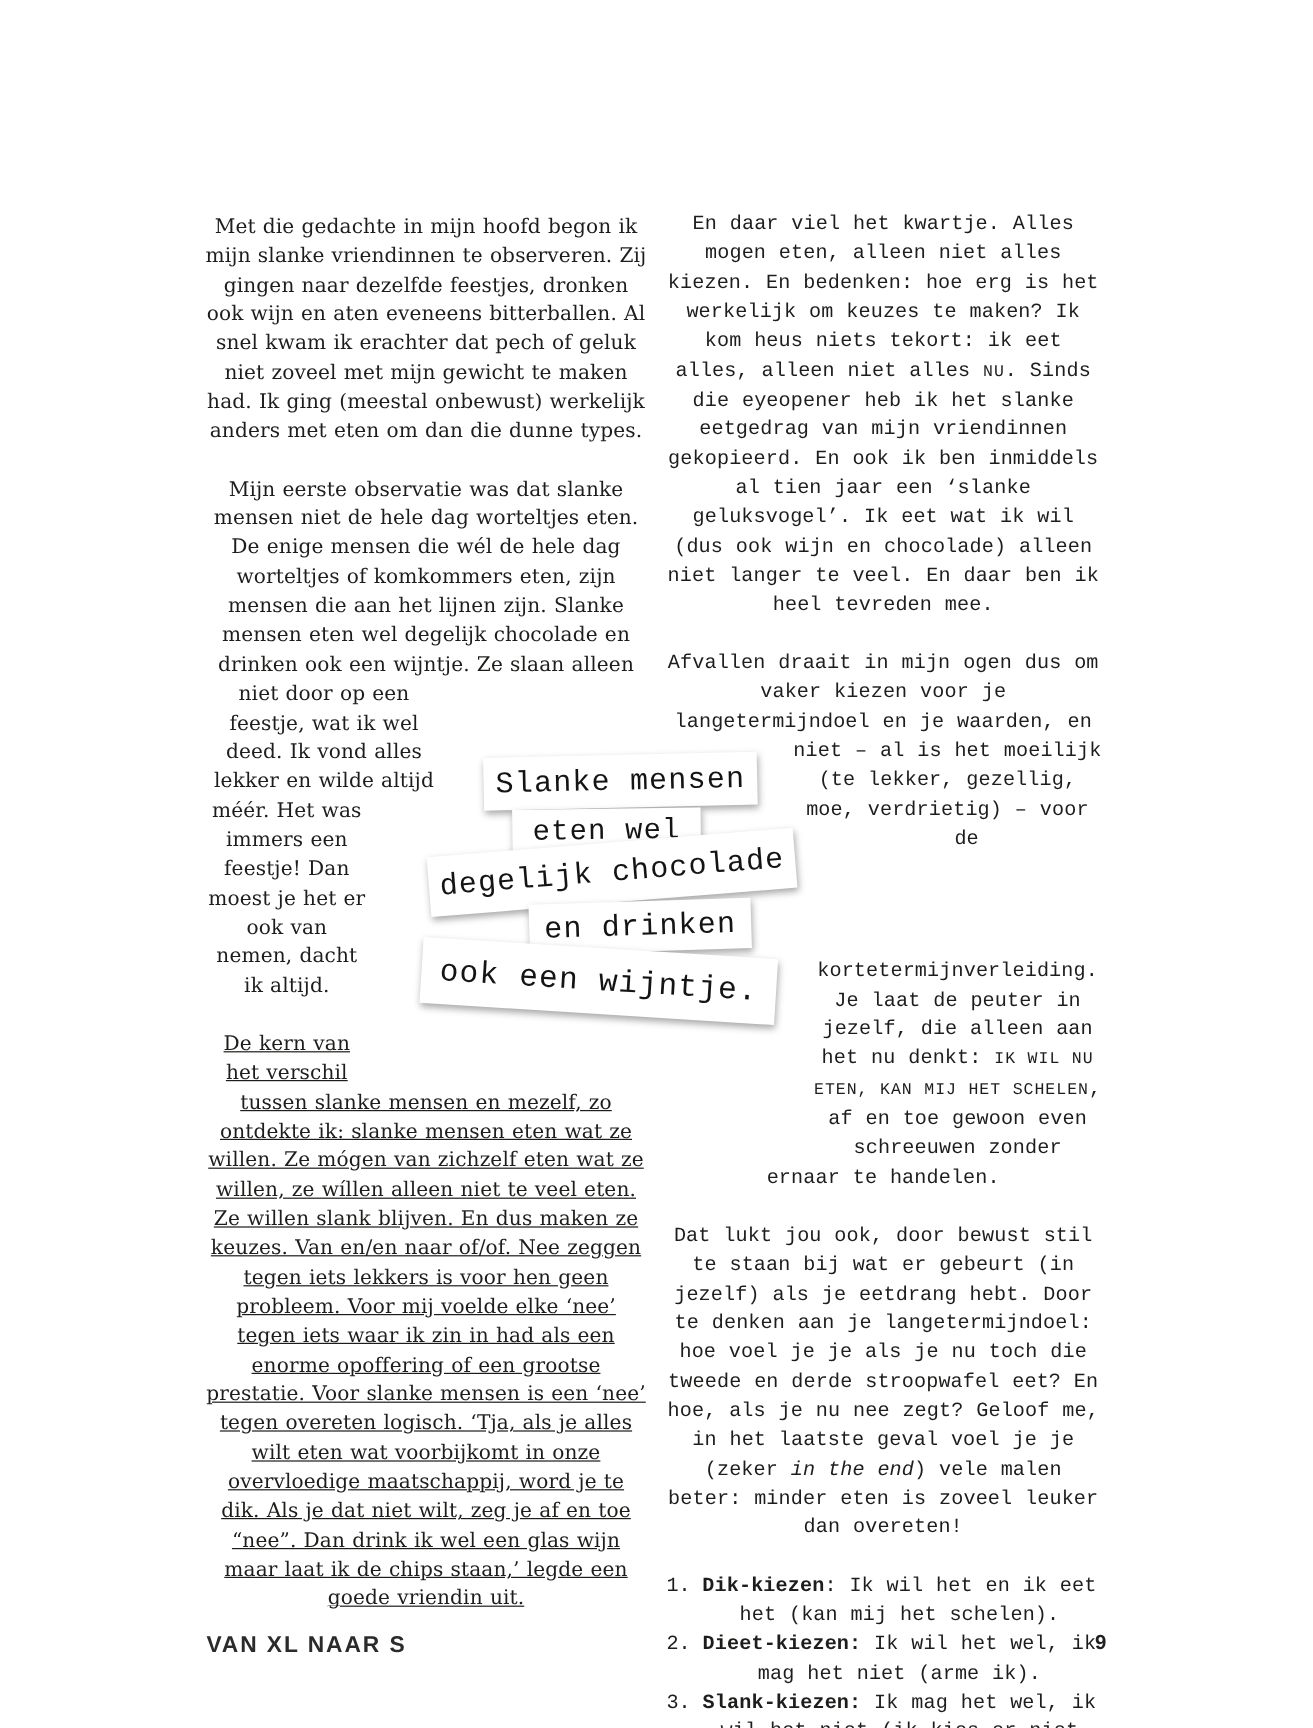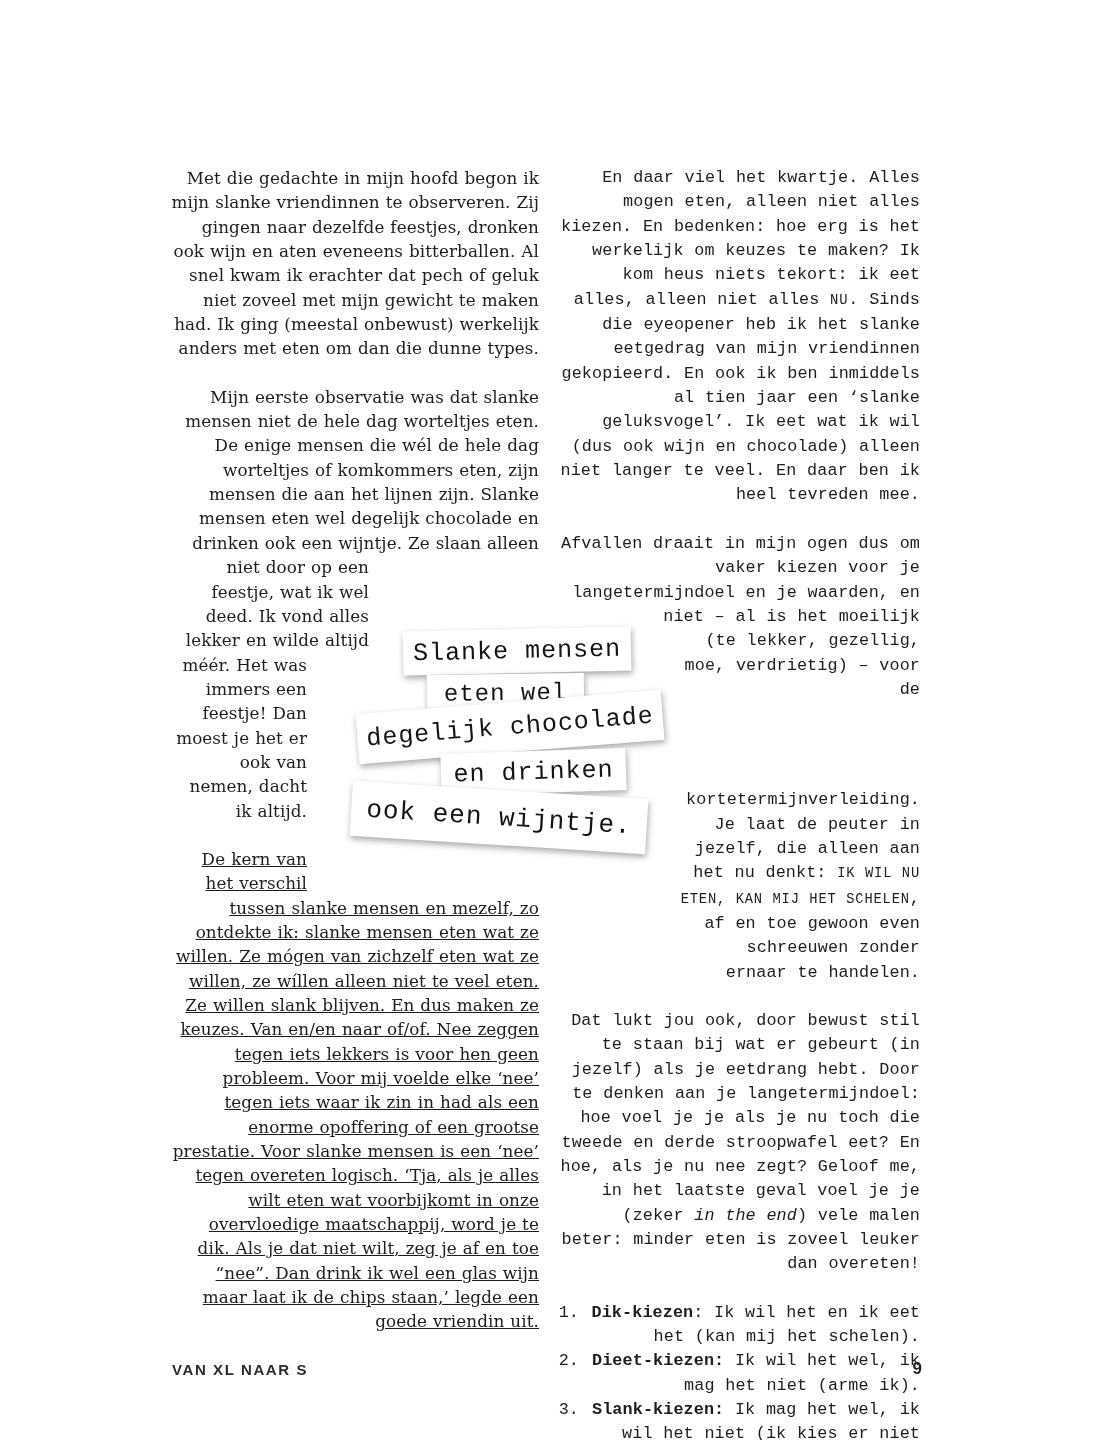--- a/index.html
+++ b/index.html
@@ -15,25 +15,25 @@
     color: #1d1d1b;
     overflow: hidden;
   }
   .page {
     position: absolute;
     inset: 0;
     background: #ffffff;
   }
   .col {
     position: absolute;
-    top: 166px;
+    top: 176px;
     width: 368px;
     font-size: 16.8px;
     line-height: 24.35px;
-    text-align: right;
+    text-align: center;
     letter-spacing: 0.1px;
     hyphens: none;
     -webkit-hyphens: none;
     word-spacing: 0.5px;
   }
   .col-left  { left: 171px; }
   .col-right { left: 552px; font-family: Liberation Mono, monospace; }
   .col p { margin: 0 0 24px 0; }
   .col p:last-child { margin-bottom: 0; text-decoration: underline; }
 
@@ -90,21 +90,21 @@
   }
   .list-body { flex: 1; }
 
   
   .footer-title {
     position: absolute;
     left: 172px;
     top: 1361px;
     font-family: "Liberation Sans", sans-serif;
     font-weight: 700;
-    font-size: 15px;
+    font-size: 19px;
     letter-spacing: 1.6px;
     color: #2b2b2b;
   }
   .page-number {
     position: absolute;
     left: 172px;
     top: 1359px;
     width: 750px;
     text-align: right;
     font-family: "Liberation Sans", sans-serif;

